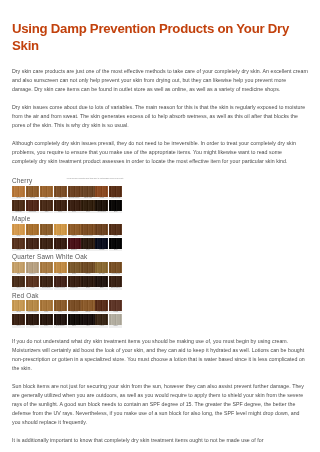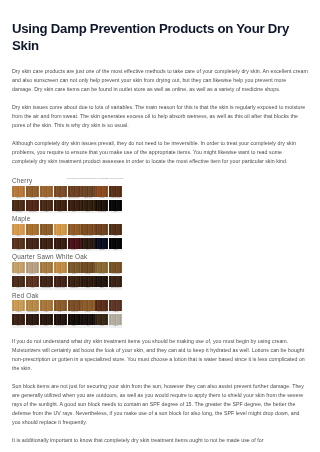--- a/index.html
+++ b/index.html
@@ -16,21 +16,21 @@
   }
   .page {
     padding: 0 12px;
     box-sizing: border-box;
     width: 320px;
   }
   .article-title {
     font-size: 13.2px;
     line-height: 1.25;
     font-weight: bold;
-    color: #0f172a;
+    color: #c2410c;
     letter-spacing: -0.25px;
     margin: 21px 0 0 0;
   }
   .para {
     font-size: 5.25px;
     line-height: 1.72;
     color: #4a4a4a;
     margin: 9px 0 0 0;
     text-align: left;
     letter-spacing: 0.04px;

